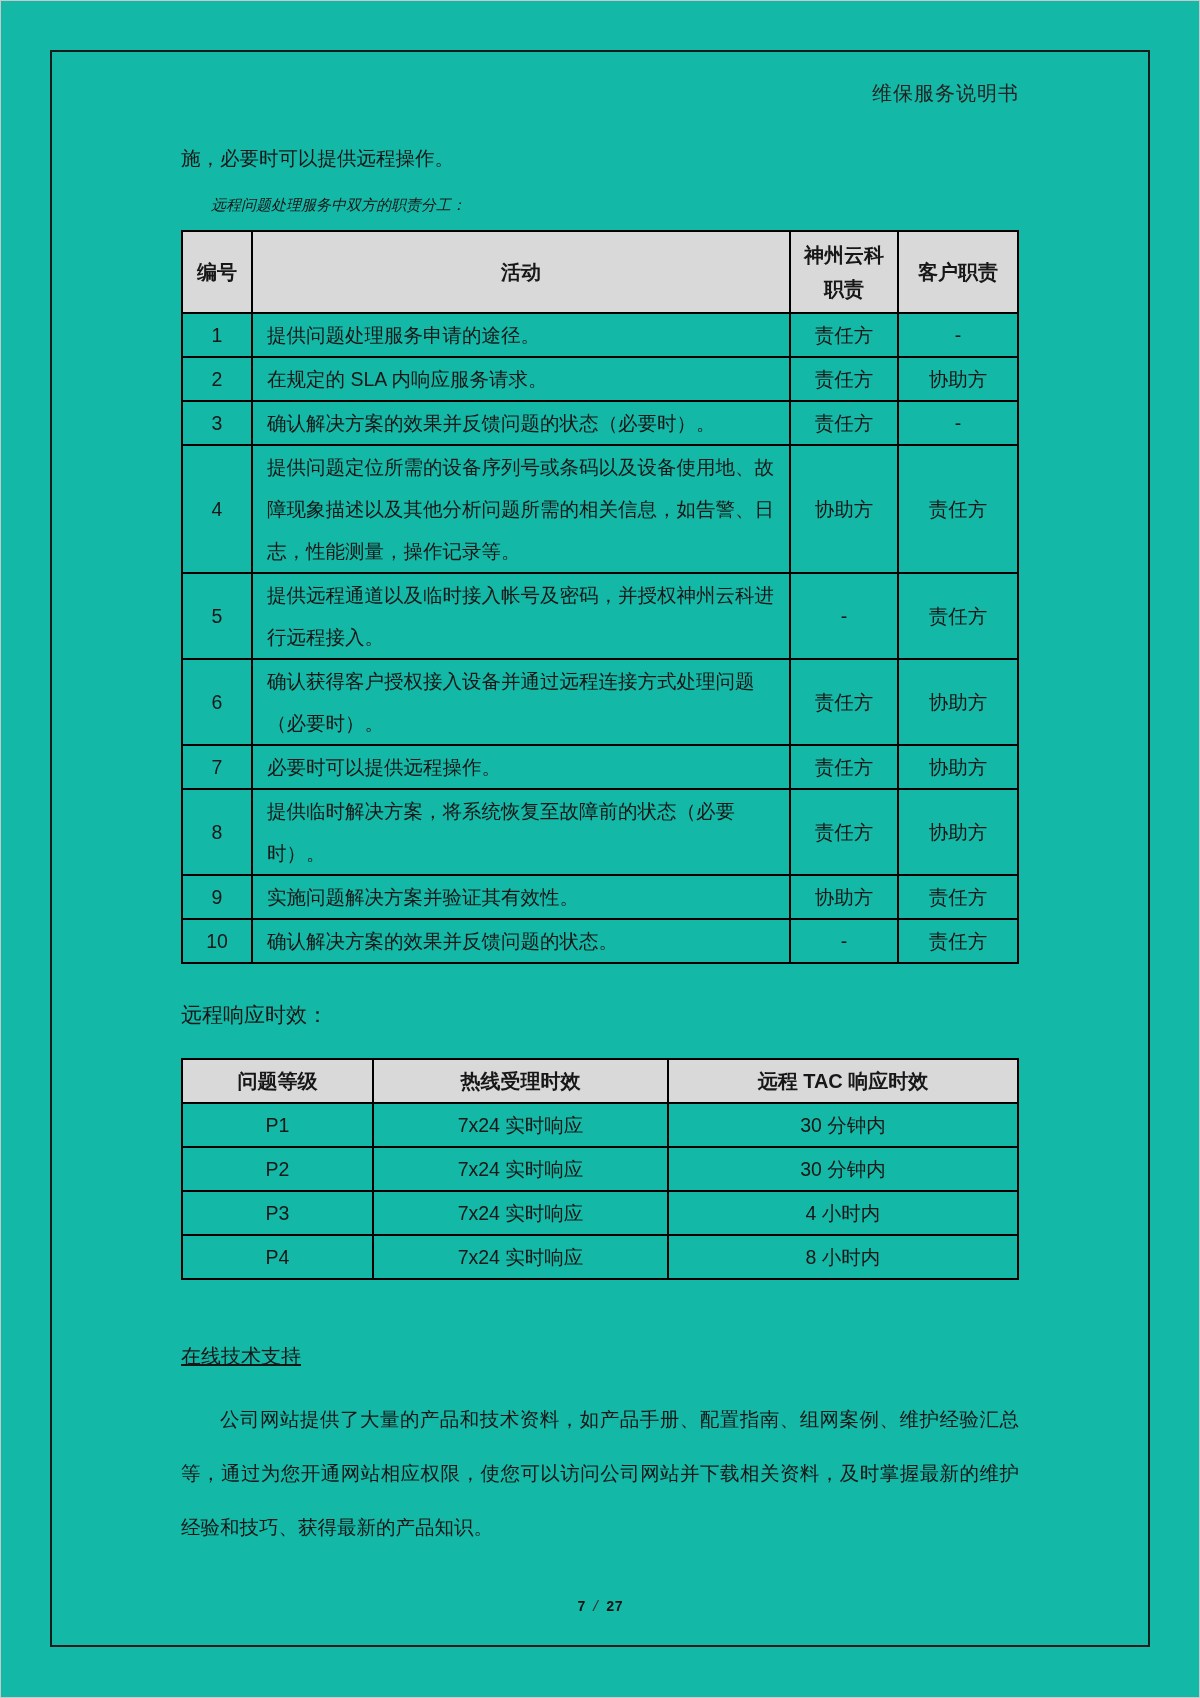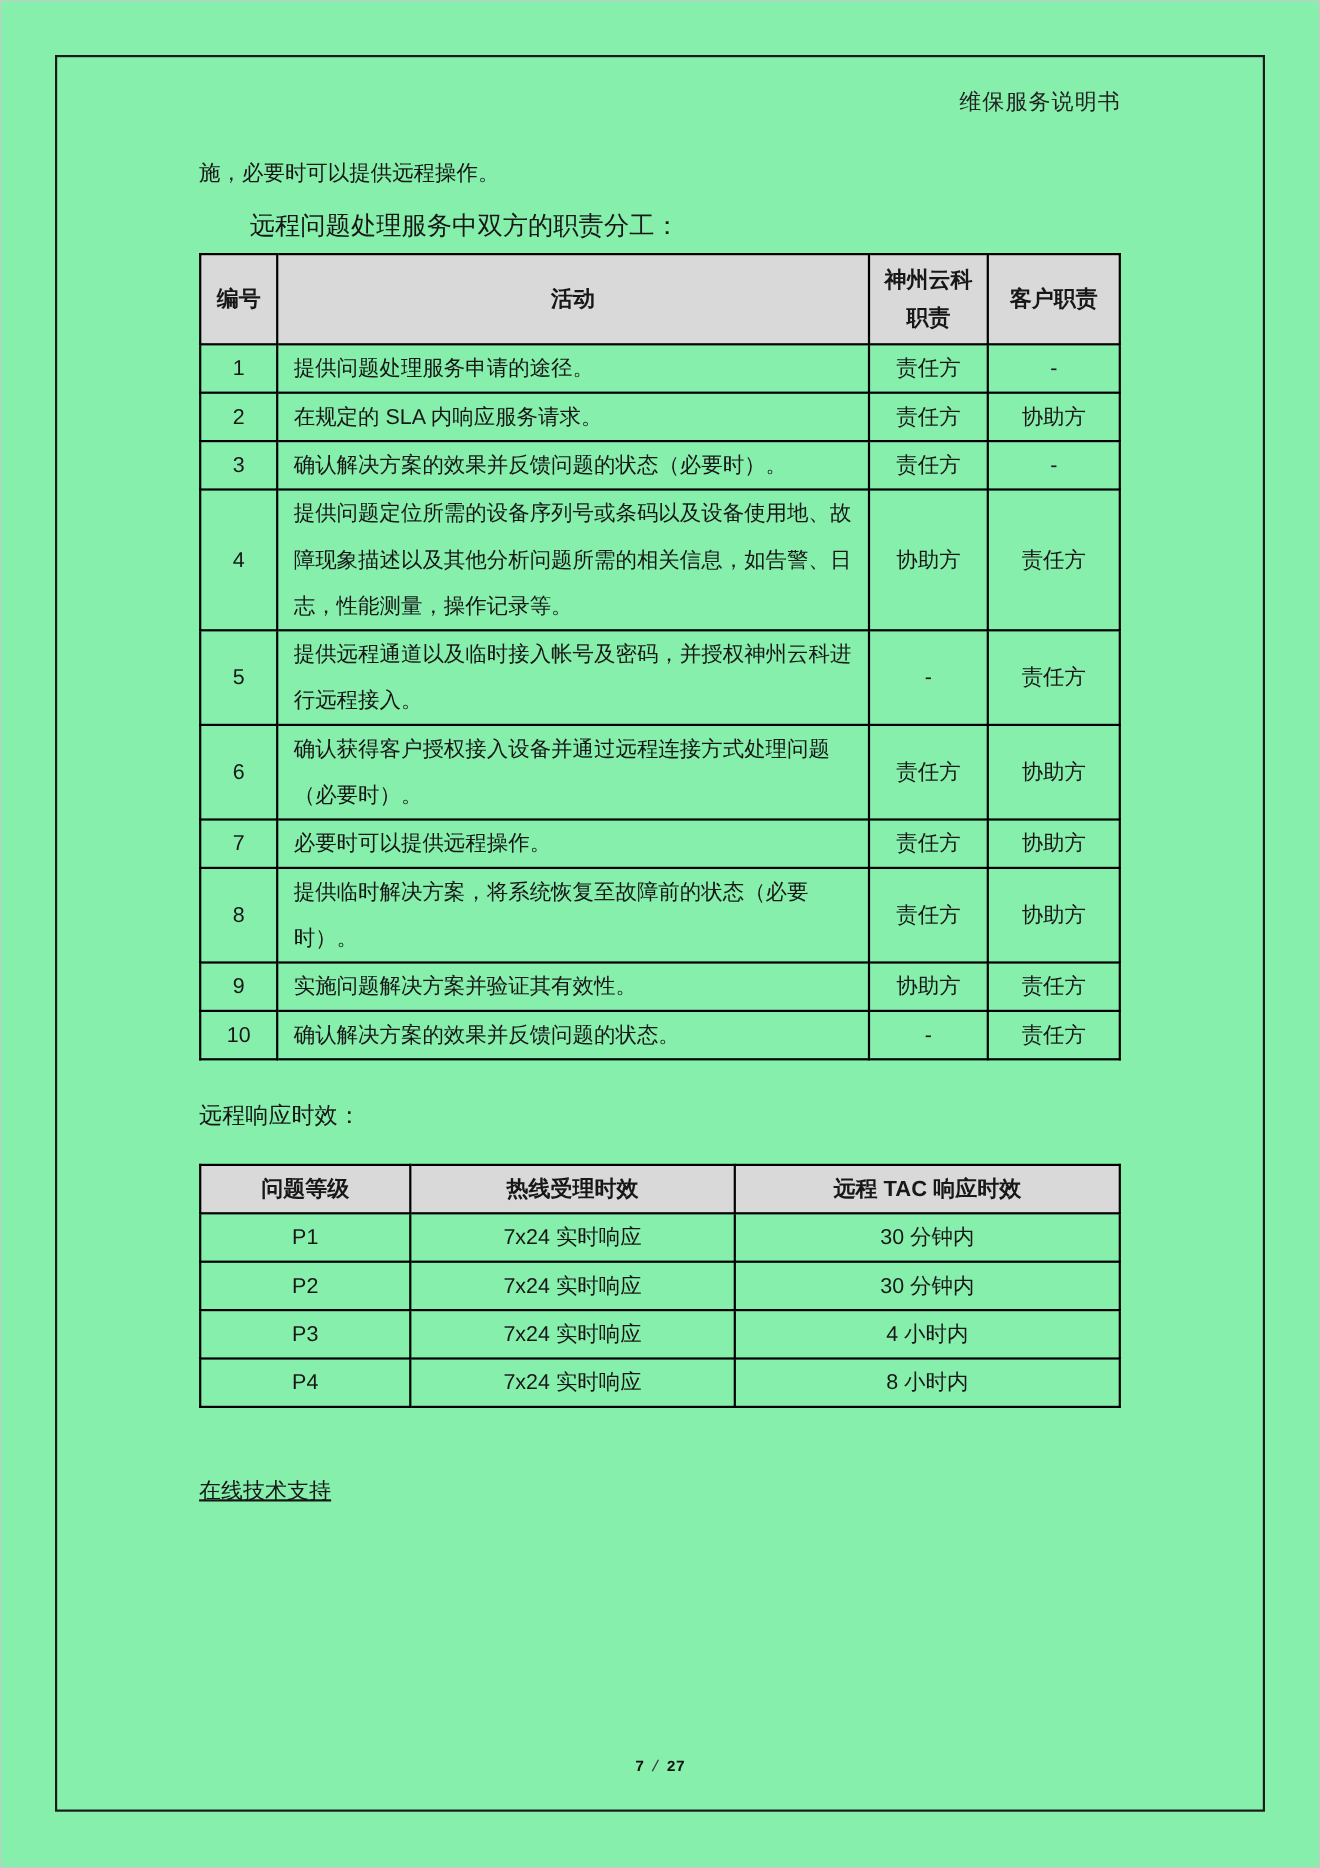--- a/index.html
+++ b/index.html
@@ -6,21 +6,21 @@
   body {
     width: 1200px; height: 1698px;
     background: #ffffff;
     font-family: "Liberation Sans", "DejaVu Sans", sans-serif;
     color: #171717;
     position: relative;
     box-sizing: border-box;
   }
   .page {
     position: absolute; inset: 0;
-    background: #86efac;
+    background: #14b8a6;
     border: 1px solid #c9c9c9;
     box-sizing: border-box;
   }
   .frame {
     position: absolute;
     left: 49px; top: 49px; right: 49px; bottom: 50px;
     border: 2px solid #1b1b1b;
   }
   .content {
     position: absolute;
@@ -35,23 +35,24 @@
     color: #222;
     line-height: 24px;
   }
   .intro {
     margin: 40px 0 0 0;
     font-size: 19.5px;
     line-height: 26px;
   }
   .caption {
     margin: 21px 0 0 0;
-    font-size: 23px;
+    font-size: 15px;
     line-height: 26px;
     text-indent: 2em;
+    font-style: italic;
   }
   table {
     border-collapse: collapse;
     width: 100%;
     table-layout: fixed;
   }
   .t1 { margin-top: 12px; }
   th, td {
     border: 2px solid #000;
     box-sizing: border-box;
@@ -245,19 +246,20 @@
             <td>P4</td>
             <td>7x24 实时响应</td>
             <td>8 小时内</td>
           </tr>
         </tbody>
     </table>
 
     <h2 class="online-heading">在线技术支持</h2>
 
     <div class="body-paragraphs">
+        <p>公司网站提供了大量的产品和技术资料，如产品手册、配置指南、组网案例、维护经验汇总等，通过为您开通网站相应权限，使您可以访问公司网站并下载相关资料，及时掌握最新的维护经验和技巧、获得最新的产品知识。</p>
       </div>
   </div>
 
   <div class="doc-footer">
     <span>7</span><span class="sep">/</span><span>27</span>
   </div>
 </div>
 
 </body></html>

